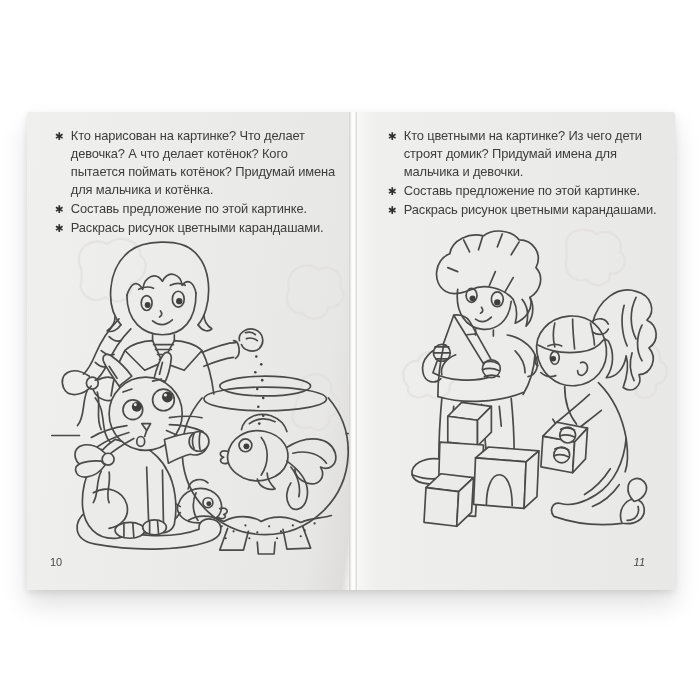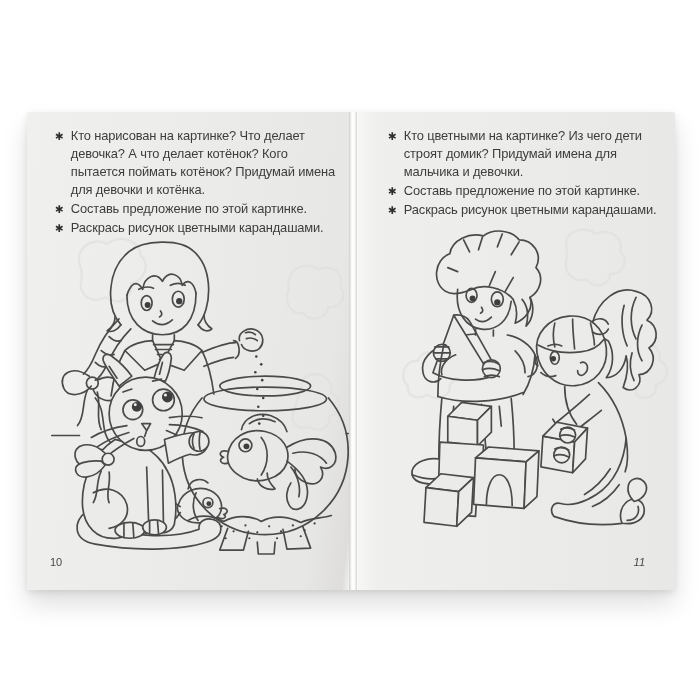--- a/index.html
+++ b/index.html
@@ -32,21 +32,21 @@
 </head>
 <body>
 
 <div class="stage">
   <div class="book">
 
     <div class="page page-left">
       <ul class="tasks">
         <li class="task">
           <span class="bullet">✱</span>
-          <span class="task-text">Кто нарисован на картинке? Что делает девоч­ка? А что делает котёнок? Кого пытается пой­мать котёнок? Придумай имена для девочки и котёнка.</span>
+          <span class="task-text">Кто нарисован на картинке? Что делает девоч­ка? А что делает котёнок? Кого пытается пой­мать котёнок? Придумай имена для мальчика и котёнка.</span>
         </li>
         <li class="task">
           <span class="bullet">✱</span>
           <span class="task-text">Составь предложение по этой картинке.</span>
         </li>
         <li class="task">
           <span class="bullet">✱</span>
           <span class="task-text">Раскрась рисунок цветными карандашами.</span>
         </li>
       </ul>

